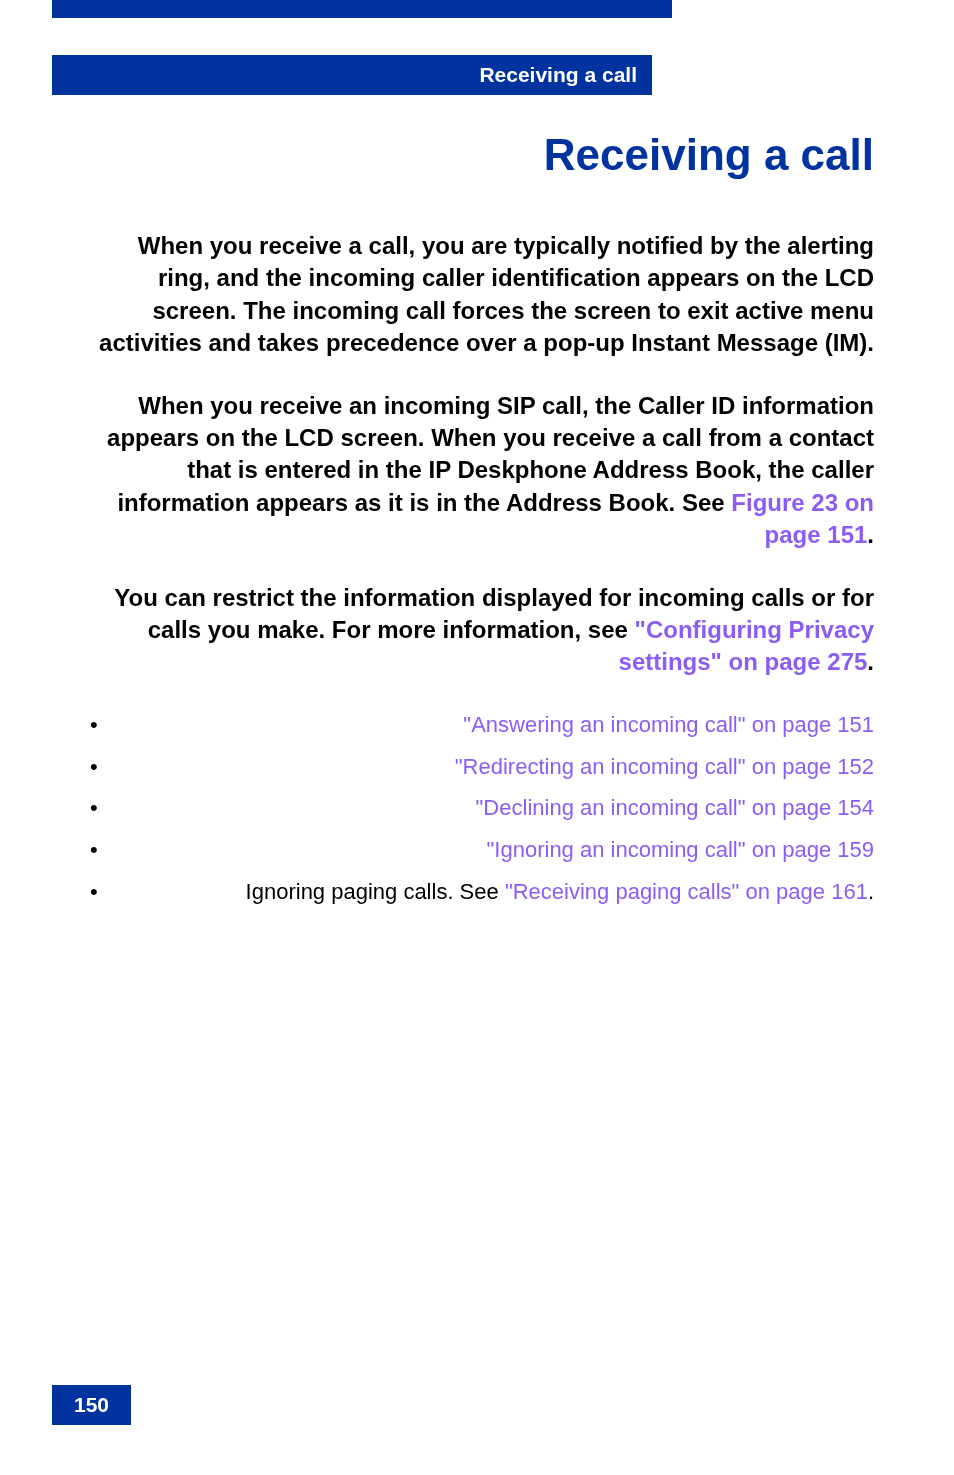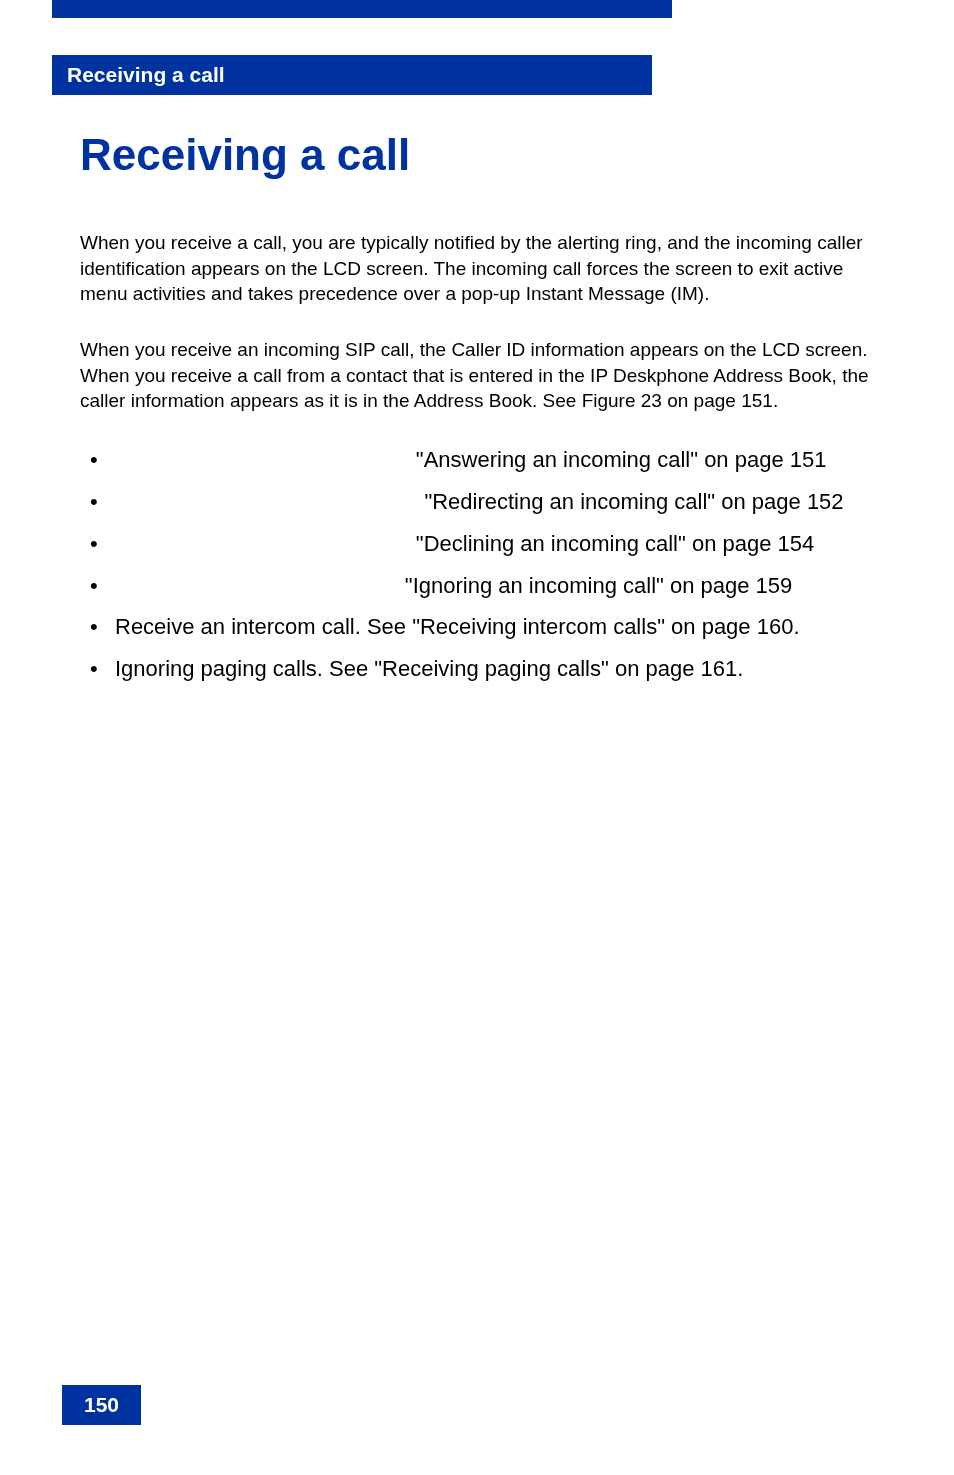--- a/index.html
+++ b/index.html
@@ -10,20 +10,21 @@
     body {
       font-family: Arial, Helvetica, sans-serif;
       background: #fff;
       width: 954px;
       height: 1475px;
       position: relative;
     }
     .page {
       padding: 55px 80px 0 80px;
       position: relative;
+      text-align: right;
     }
     .top-bar {
       position: absolute;
       top: 0;
       left: 52px;
       width: 620px;
       height: 18px;
       background: #0033a0;
     }
     .header-bar {
@@ -41,35 +42,36 @@
       font-family: Arial, Helvetica, sans-serif;
     }
     .main-title {
       color: #0033a0;
       font-size: 44px;
       font-weight: bold;
       margin-bottom: 50px;
       font-family: Arial, Helvetica, sans-serif;
     }
     .body-text {
-      font-size: 19px;
+      font-size: 24px;
       line-height: 1.35;
       color: #000;
       margin-bottom: 30px;
       font-family: Arial, Helvetica, sans-serif;
+      font-weight: bold;
     }
     .section-title {
       color: #0033a0;
       font-size: 28px;
       font-weight: bold;
       margin-bottom: 15px;
       font-family: Arial, Helvetica, sans-serif;
     }
     .link {
-      color: #000000;
+      color: #8b5cf6;
     }
     ul.bullet-list {
       list-style: none;
       margin-bottom: 20px;
     }
     ul.bullet-list li {
       font-size: 22px;
       line-height: 1.45;
       color: #000;
       position: relative;
@@ -85,21 +87,20 @@
     }
     .page-number-box {
       position: absolute;
       left: 52px;
       bottom: 50px;
       background: #0033a0;
       color: #fff;
       padding: 8px 22px;
       font-weight: bold;
       font-size: 21px;
-      margin-left: 10px;
     }
   </style>
 </head>
 <body>
 
 <div class="top-bar"></div>
 
 <div class="page">
 
   <div class="header-bar">
@@ -108,39 +109,39 @@
 
   <h1 class="main-title">Receiving a call</h1>
 
   <p class="body-text">When you receive a call, you are typically notified by the alerting ring, and the incoming caller identification appears on the LCD screen. The incoming call forces the screen to exit active menu activities and takes precedence over a pop-up Instant Message (IM).</p>
 
 
   <p class="body-text">
     <span>When you receive an incoming SIP call, the Caller ID information appears on the LCD screen. When you receive a call from a contact that is entered in the IP Deskphone Address Book, the caller information appears as it is in the Address Book. See </span><span class="link">Figure 23 on page 151</span><span>.</span>
   </p>
 
+  <p class="body-text">
+    <span>You can restrict the information displayed for incoming calls or for calls you make. For more information, see </span><span class="link">"Configuring Privacy settings" on page 275</span><span>.</span>
+  </p>
 
 
   <ul class="bullet-list">
     <li>
       <span style="visibility:hidden;">Answer the incoming call. See </span><span class="link">"Answering an incoming call" on page 151</span>
     </li>
     <li>
       <span style="visibility:hidden;">Redirect the incoming call. See </span><span class="link">"Redirecting an incoming call" on page 152</span>
     </li>
     <li>
       <span style="visibility:hidden;">Decline the incoming call. See </span><span class="link">"Declining an incoming call" on page 154</span>
     </li>
     <li>
       <span style="visibility:hidden;">Ignore the incoming call. See </span><span class="link">"Ignoring an incoming call" on page 159</span>
     </li>
     <li>
-      <span>Receive an intercom call. See </span><span class="link">"Receiving intercom calls" on page 160</span><span>.</span>
-    </li>
-    <li>
       <span>Ignoring paging calls. See </span><span class="link">"Receiving paging calls" on page 161</span><span>.</span>
     </li>
   </ul>
 
 </div>
 
 <div class="page-number-box">
   <span>150</span>
 </div>
 

